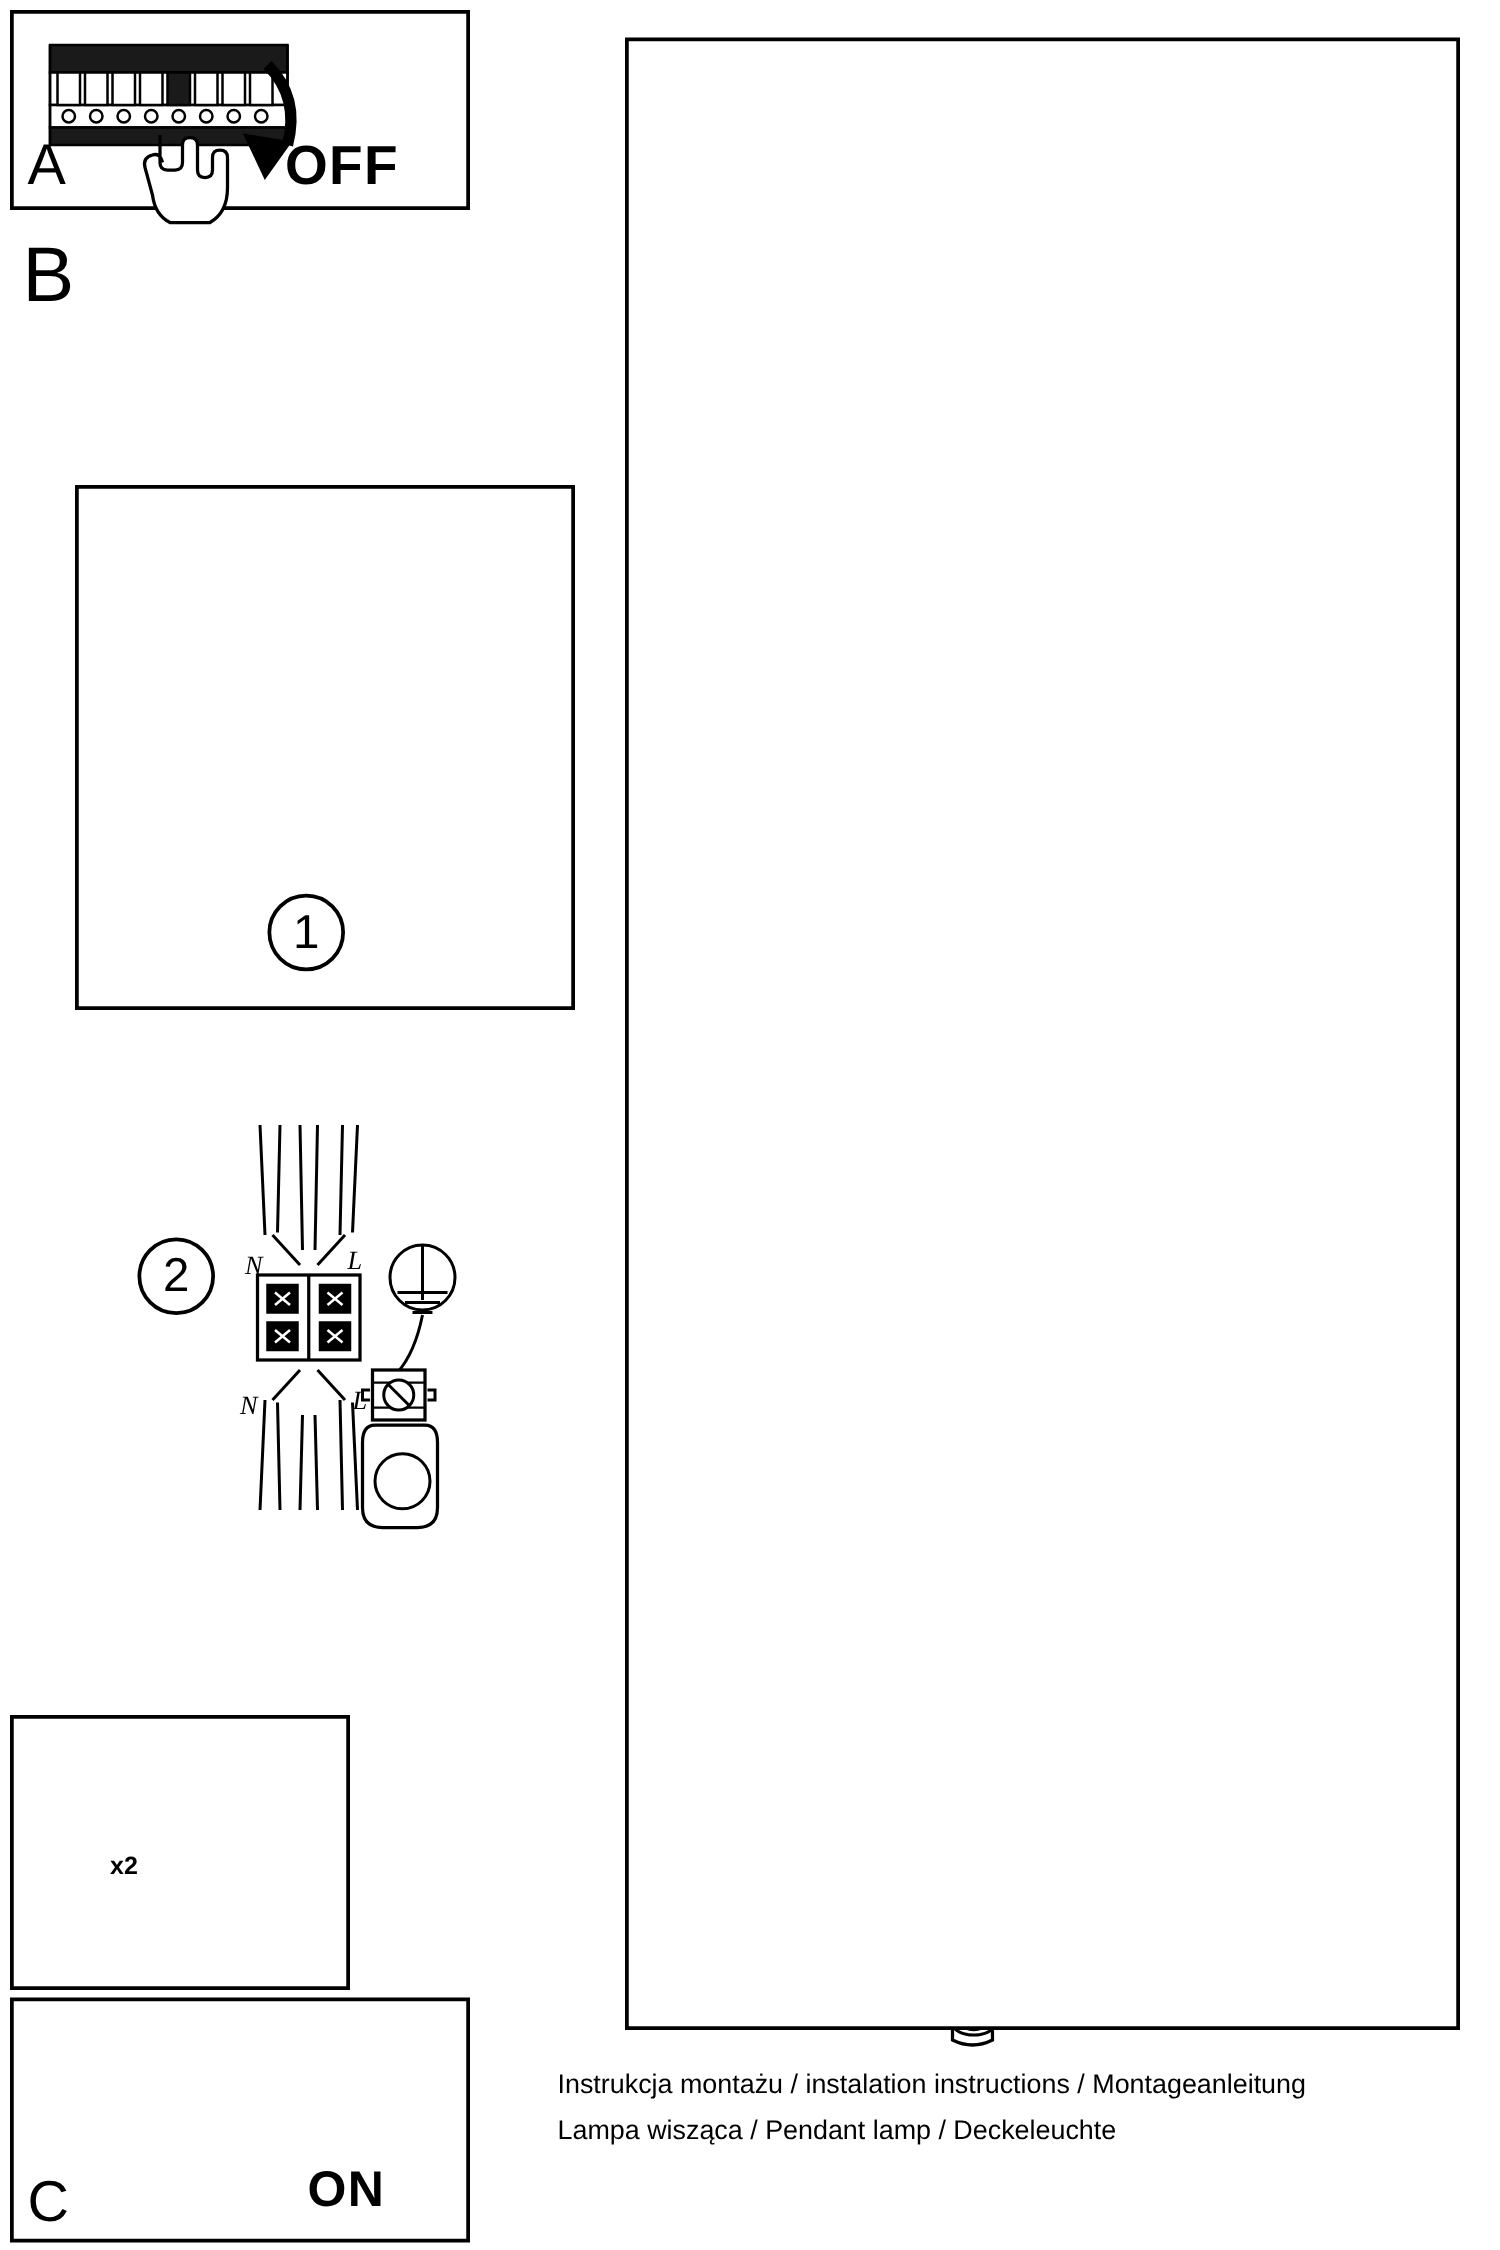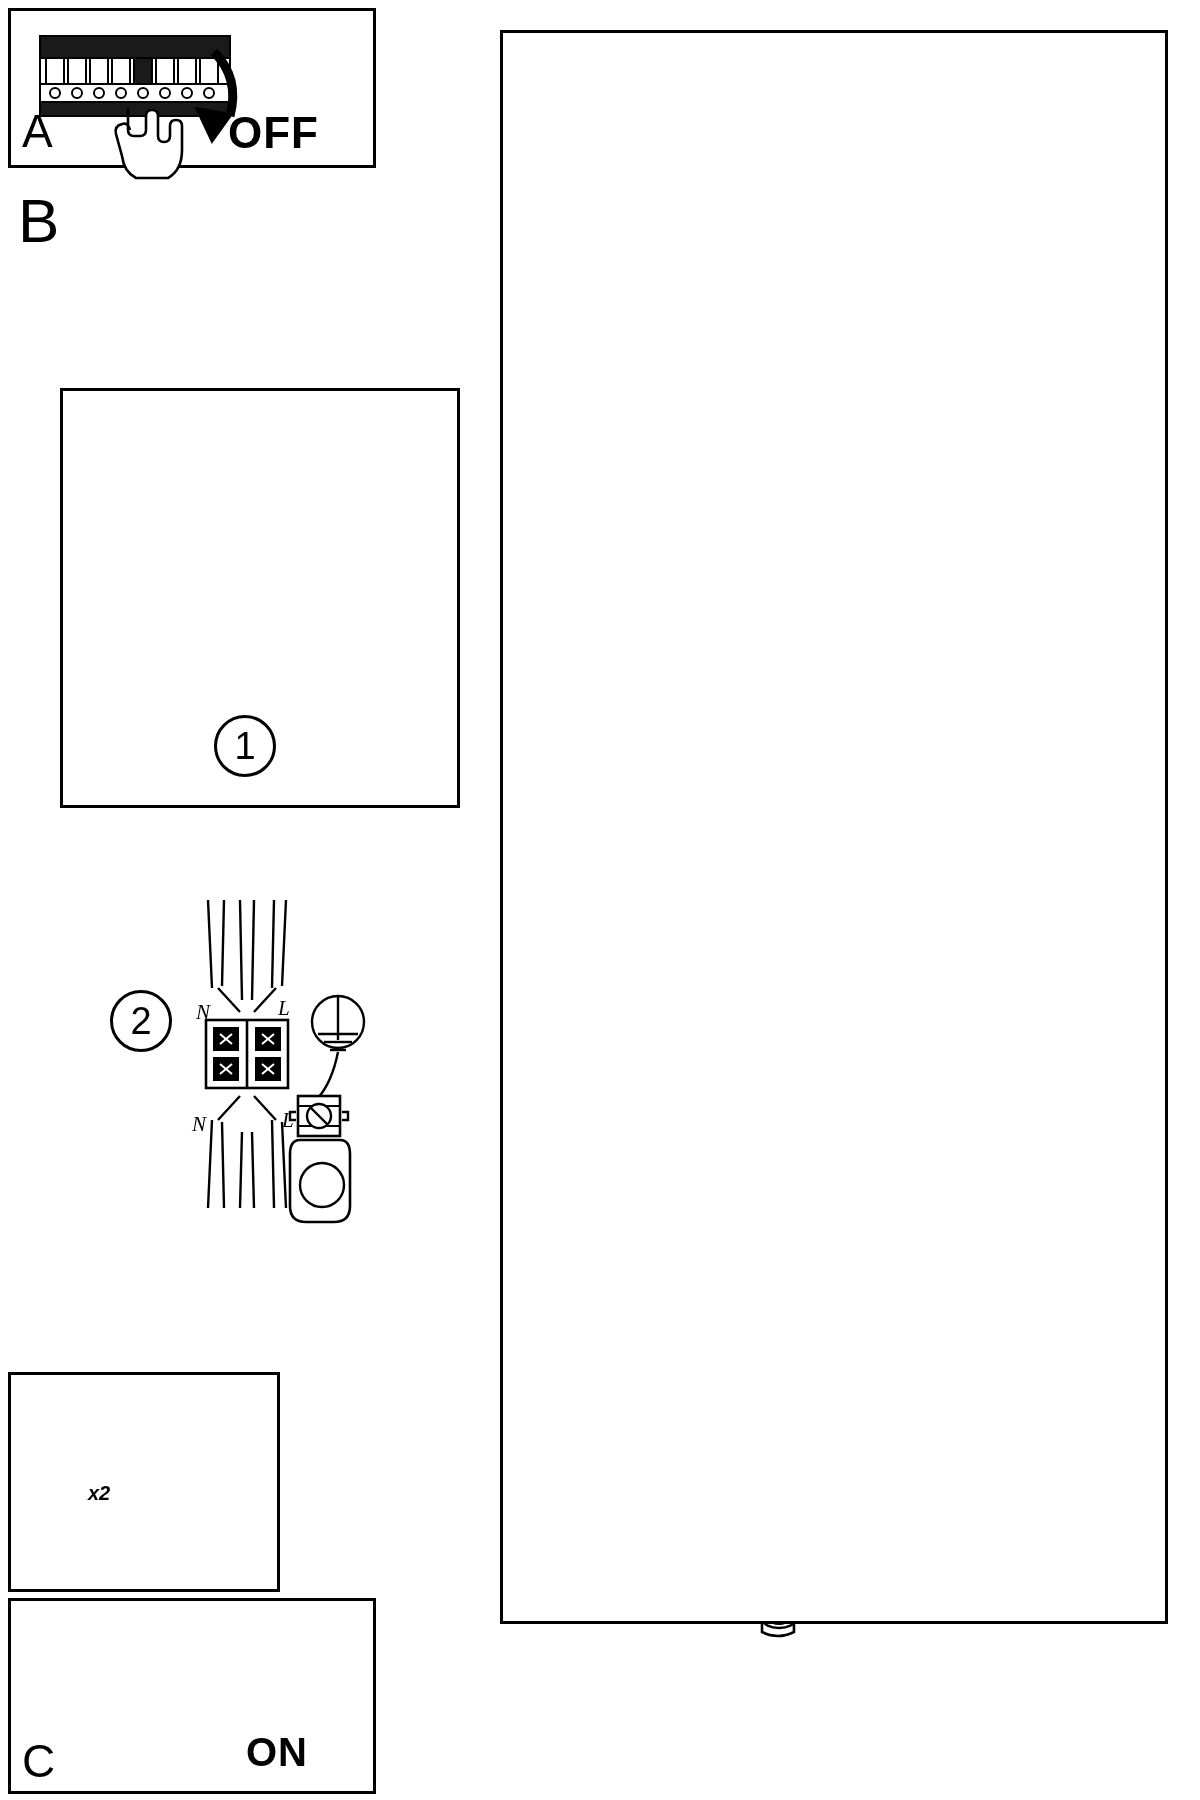--- a/index.html
+++ b/index.html
@@ -18,21 +18,21 @@
 
   
   #step1{left:60px;top:388px;width:400px;height:420px;}
   
   #stepDrill{left:8px;top:1372px;width:272px;height:220px;}
   
   #stepC{left:8px;top:1598px;width:368px;height:196px;}
   
   #mainPanel{left:500px;top:30px;width:668px;height:1594px;}
 
-  .x2label{position:absolute;font-size:20px;font-weight:bold;font-style:italic;}
+  .x2label{position:absolute;font-size:20px;font-weight:bold;}
 
   .caption{position:absolute;font-size:21.5px;font-family:"Liberation Sans",sans-serif;color:#000;white-space:nowrap;}
   #cap1{left:446px;top:1655px;}
   #cap2{left:446px;top:1692px;}
 
   .circlenum{position:absolute;width:62px;height:62px;border:3px solid #000;border-radius:50%;box-sizing:border-box;
              display:flex;align-items:center;justify-content:center;font-size:38px;background:#fff;}
   #circ1{left:214px;top:715px;}
   #circ2{left:110px;top:990px;}
 
@@ -500,14 +500,16 @@
   <div class="circlenum" id="circ1">1</div>
   <div class="circlenum" id="circ2">2</div>
 
   <div class="wirelab" style="left:196px;top:1000px;">N</div>
   <div class="wirelab" style="left:278px;top:996px;">L</div>
   <div class="wirelab" style="left:192px;top:1112px;">N</div>
   <div class="wirelab" style="left:282px;top:1108px;">L</div>
 
   <div class="x2label" style="left:88px;top:1482px;">x2</div>
 
+  <div class="caption" id="cap1">Instrukcja montażu / instalation instructions / Montageanleitung</div>
+  <div class="caption" id="cap2">Lampa wisząca / Pendant lamp / Deckeleuchte</div>
 
 </div>
 
 </body></html>

